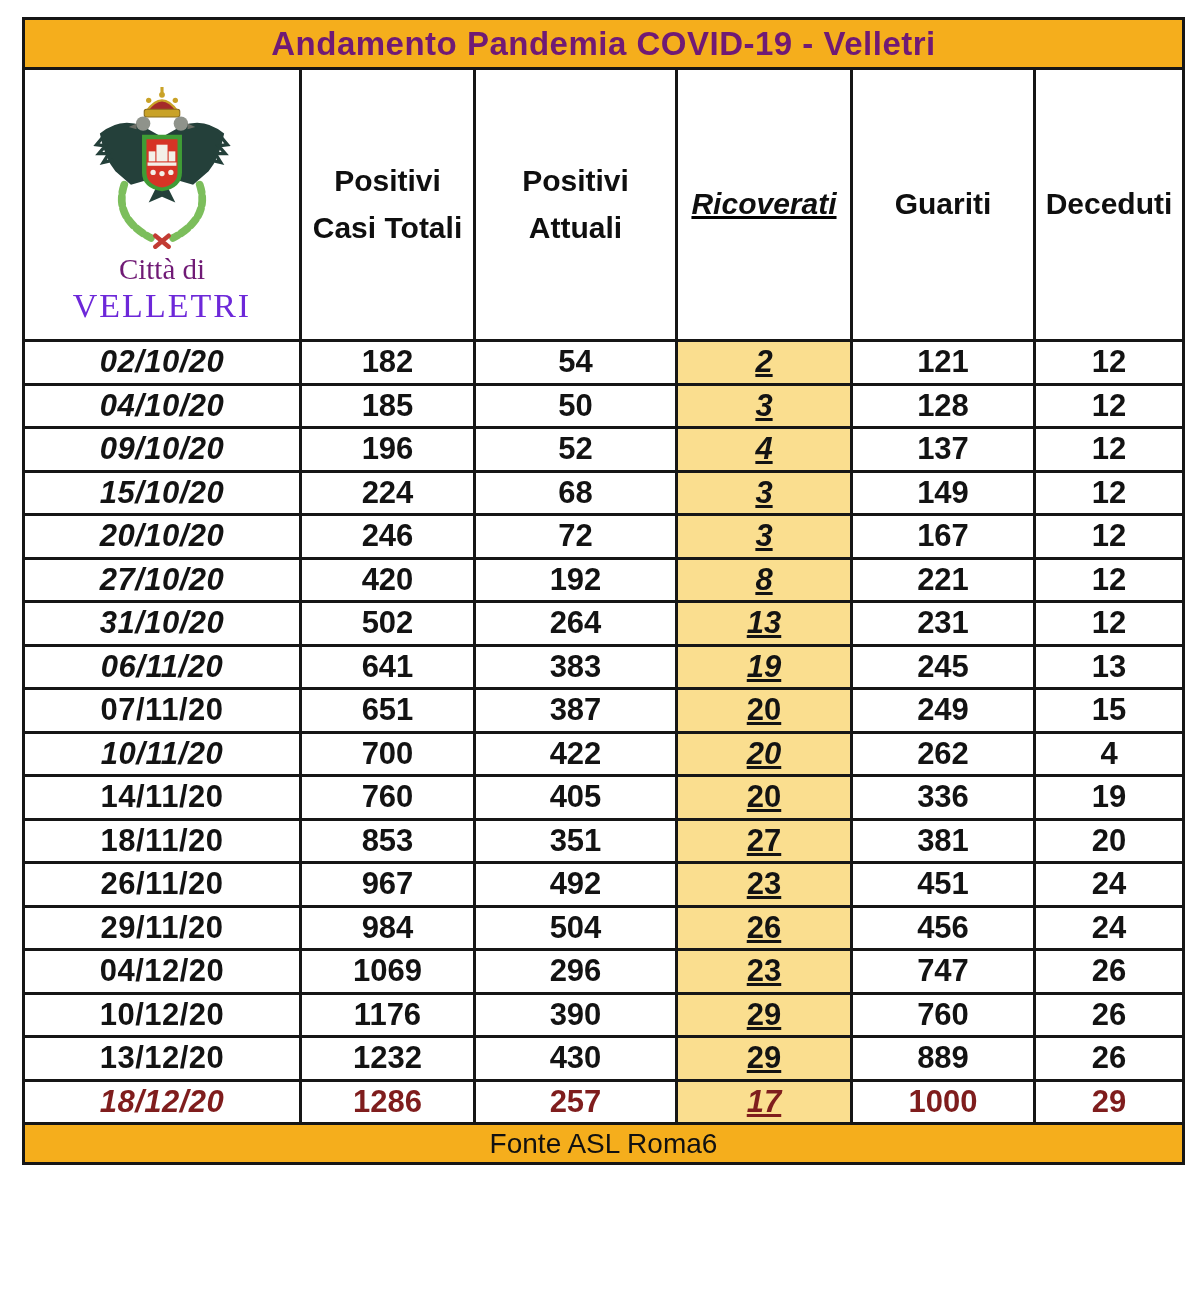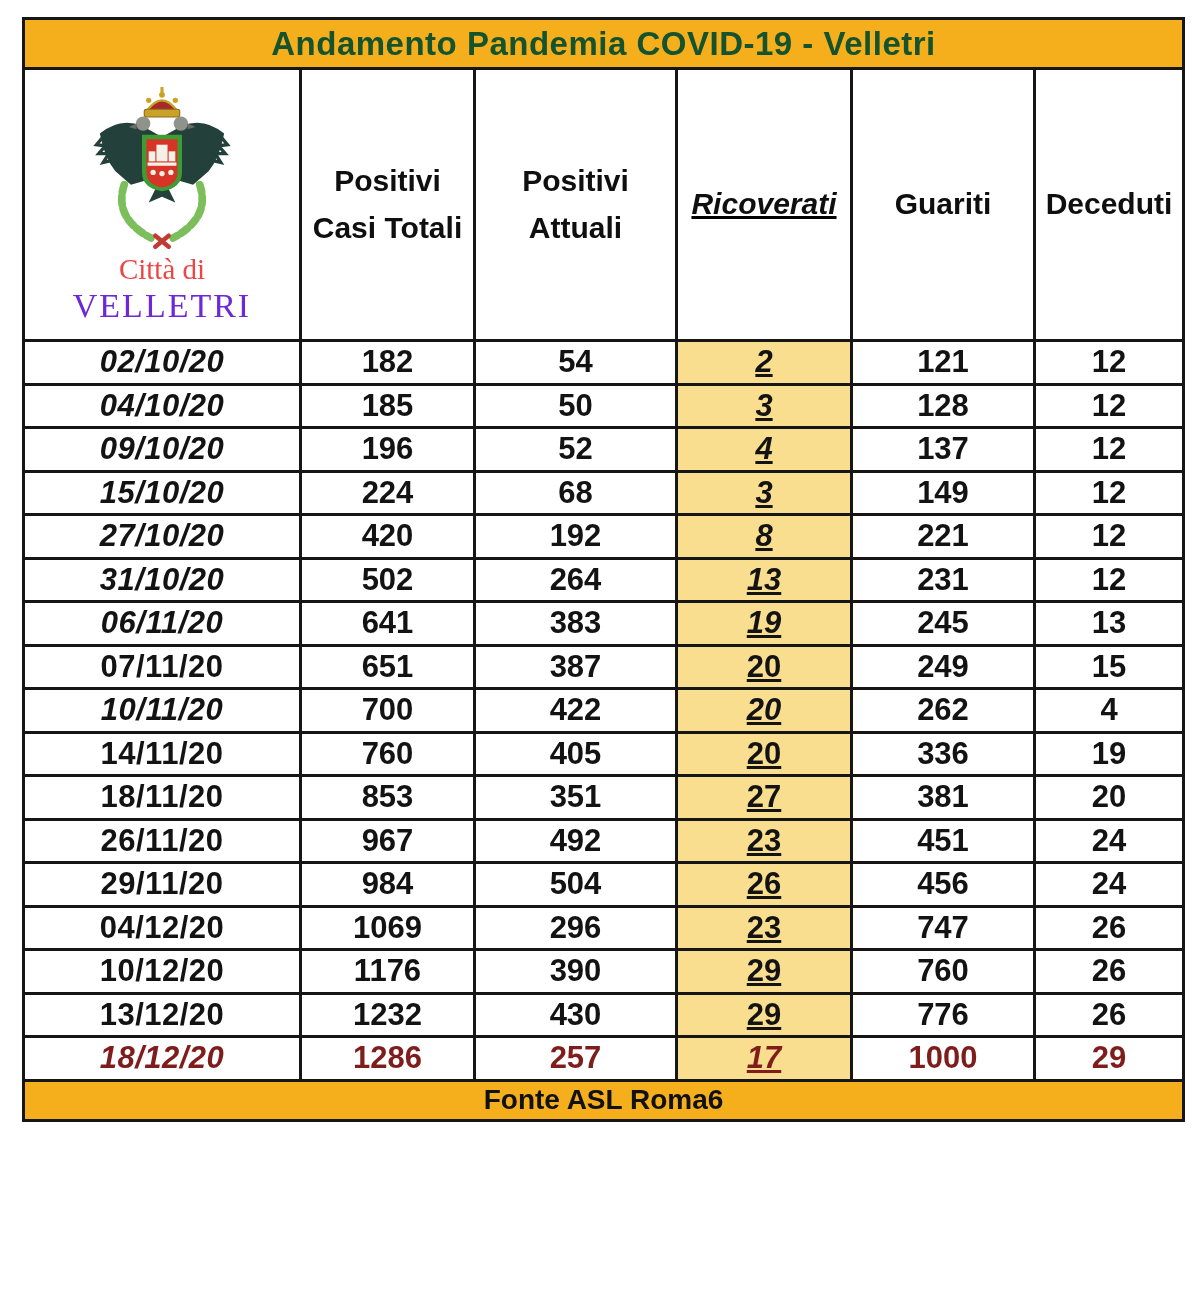--- a/index.html
+++ b/index.html
@@ -3,34 +3,34 @@
 <meta charset="utf-8">
 <style>
   * { margin:0; padding:0; box-sizing:border-box; }
   html,body { width:1200px; height:1289px; background:#ffffff; font-family:"Liberation Sans", sans-serif; }
   .sheet { padding:17px 0 0 22px; }
   table { border-collapse:collapse; table-layout:fixed; width:1160px; }
   td { border:3px solid #161616; text-align:center; vertical-align:middle; overflow:hidden; }
 
   
   .band { background:#F5AE1C; }
-  .title-cell { height:50px; font-size:33px; font-weight:700; color:#14532d; letter-spacing:0.5px; }
-  .footer-cell { height:40px; font-size:28px; font-weight:700; color:#111; }
+  .title-cell { height:50px; font-size:33px; font-weight:700; color:#701a75; letter-spacing:0.5px; }
+  .footer-cell { height:40px; font-size:28px; font-weight:400; color:#111; }
 
   
   .hdr td { height:272px; background:#ffffff; }
   .col-label { font-size:30px; font-weight:700; color:#0f0f0f; line-height:1.55; }
   .hl { background:#FADE8F;text-decoration:underline; }
   .ital { font-style:italic; }
 
   
   .logo-cell { vertical-align:middle; }
   .logo-wrap { display:flex; flex-direction:column; align-items:center; justify-content:center; }
   .crest { margin-top:2px; }
-  .citta { font-family:"Liberation Serif", serif; font-size:29px; color:#ef4444; margin-top:4px; }
+  .citta { font-family:"Liberation Serif", serif; font-size:29px; color:#701a75; margin-top:4px; }
   .velletri { font-family:"Liberation Serif", serif; font-size:34px; letter-spacing:2px; color:#6d28d9; margin-top:1px; }
 
   
   .data-row td { height:43.5px; font-size:31px; font-weight:600; color:#131313; }
   .data-row .date { letter-spacing:0.5px; }
   .red-row td { color:#7f1d1d; font-weight:700; }
 </style>
 </head>
 <body>
 
@@ -137,20 +137,28 @@
         </tr>
         <tr class="data-row">
           <td class="date ital">15/10/20</td>
           <td>224</td>
           <td>68</td>
           <td class="hl ital">3</td>
           <td>149</td>
           <td>12</td>
         </tr>
         <tr class="data-row">
+          <td class="date ital">20/10/20</td>
+          <td>246</td>
+          <td>72</td>
+          <td class="hl ital">3</td>
+          <td>167</td>
+          <td>12</td>
+        </tr>
+        <tr class="data-row">
           <td class="date ital">27/10/20</td>
           <td>420</td>
           <td>192</td>
           <td class="hl ital">8</td>
           <td>221</td>
           <td>12</td>
         </tr>
         <tr class="data-row">
           <td class="date ital">31/10/20</td>
           <td>502</td>
@@ -229,21 +237,21 @@
           <td>390</td>
           <td class="hl">29</td>
           <td>760</td>
           <td>26</td>
         </tr>
         <tr class="data-row">
           <td class="date">13/12/20</td>
           <td>1232</td>
           <td>430</td>
           <td class="hl">29</td>
-          <td>776</td>
+          <td>889</td>
           <td>26</td>
         </tr>
         <tr class="data-row red-row">
           <td class="date ital">18/12/20</td>
           <td>1286</td>
           <td>257</td>
           <td class="hl ital">17</td>
           <td>1000</td>
           <td>29</td>
         </tr>

